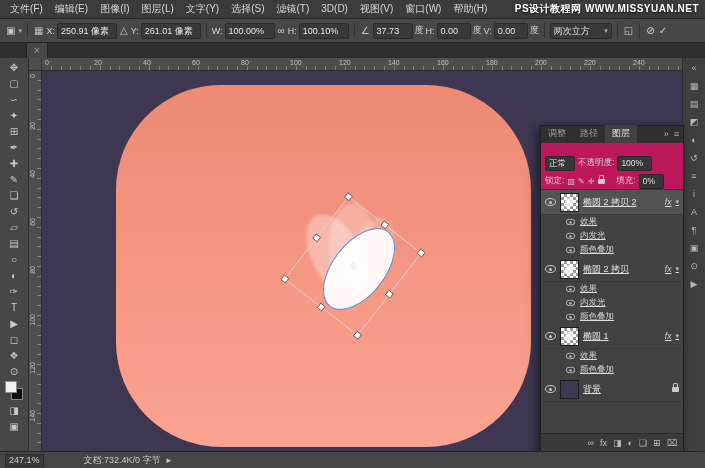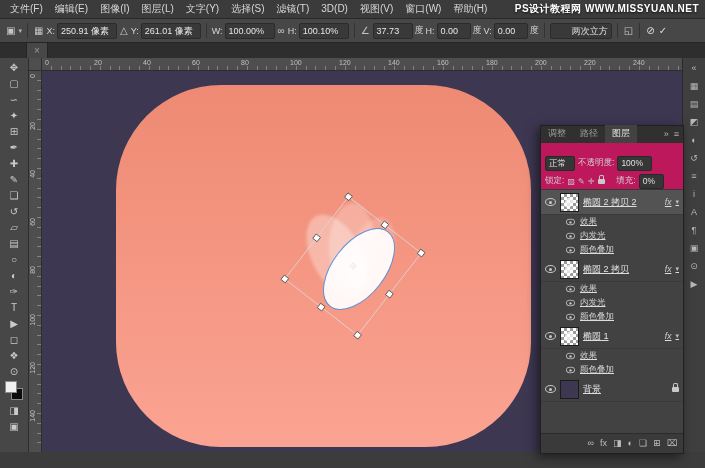--- a/index.html
+++ b/index.html
@@ -13,21 +13,21 @@
   .watermark{position:absolute;right:6px;top:0;line-height:18px;font-size:10px;font-weight:bold;color:#ffffff;
              letter-spacing:.5px;text-shadow:0 1px 2px rgba(0,0,0,.7);}
   
   .optionsbar{position:absolute;top:19px;left:0;right:0;height:23px;background:#474747;border-bottom:1px solid #262626;
               display:flex;align-items:center;gap:2px;padding:0 5px;font-size:9px;color:#d5d5d5;z-index:10;white-space:nowrap;}
   .ob-field{background:#393939;border:1px solid #2b2b2b;border-radius:2px;height:14px;line-height:14px;
             padding:0 3px;overflow:hidden;color:#e6e6e6;flex:none;}
   .ob-sep{width:1px;height:15px;background:#333;margin:0 3px;flex:none;}
   .ob-icon{color:#c5c5c5;font-size:10px;flex:none;padding:0 1px;}
   .ob-label{flex:none;}
-  .w52{width:52px;} .w44{width:42px;} .w34{width:32px;} .w28{width:26px;} .w58{width:54px;display:flex;justify-content:space-between;align-items:flex-end;flex-direction:column;}
+  .w52{width:52px;} .w44{width:42px;} .w34{width:32px;} .w28{width:26px;} .w58{width:54px;display:flex;justify-content:space-between;align-items:flex-end;}
   .ok{color:#dcdcdc;} .cancel{color:#dcdcdc;}
   
   .tabbar{position:absolute;top:43px;left:0;right:0;height:15px;background:#2e2e2e;display:flex;align-items:flex-end;z-index:10;}
   .doctab{margin-left:26px;height:15px;background:#474747;border:1px solid #232323;border-bottom:none;
           display:flex;align-items:center;gap:7px;padding:0 7px;font-size:9px;color:#dadada;}
   .doctab .close{color:#9a9a9a;font-size:10px;line-height:10px;}
   
   .main{position:absolute;top:58px;left:0;right:0;bottom:16px;display:flex;}
   .toolbar{width:28px;background:#474747;border-right:1px solid #2d2d2d;display:flex;flex-direction:column;
            align-items:center;padding-top:1px;flex:none;}
@@ -427,14 +427,19 @@
         <span class="bicon">∞</span>
         <span class="bicon">fx</span>
         <span class="bicon">◨</span>
         <span class="bicon">◐</span>
         <span class="bicon">❏</span>
         <span class="bicon">⊞</span>
         <span class="bicon">⌧</span>
       </div>
   </div>
 
+  <div class="statusbar">
+    <span class="zoom-field">247.1%</span>
+    <span class="doc-info">文档:732.4K/0 字节</span>
+    <span>▸</span>
+  </div>
 
 </div>
 
 </body></html>

